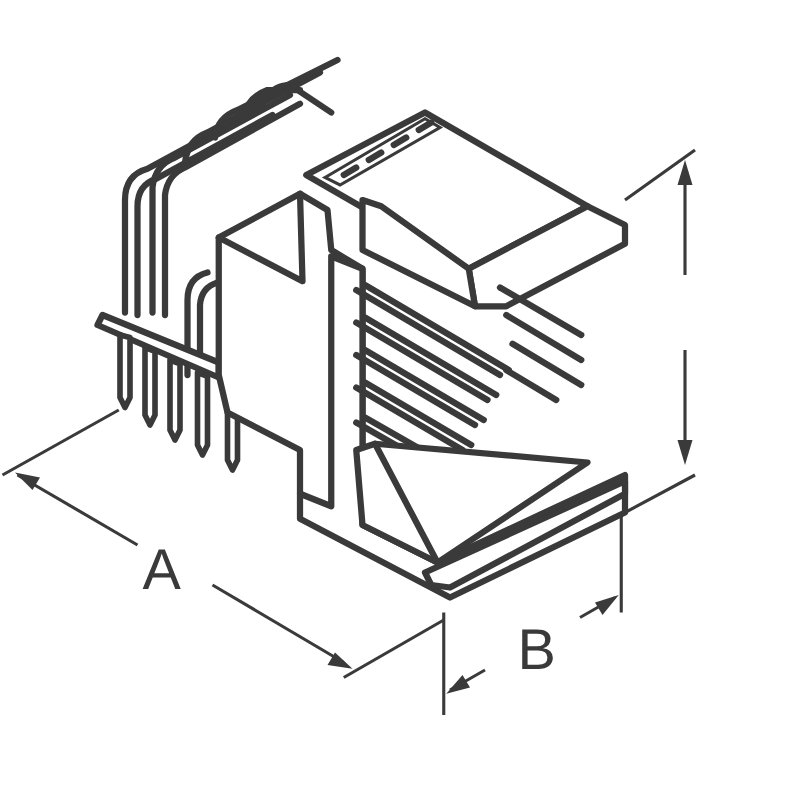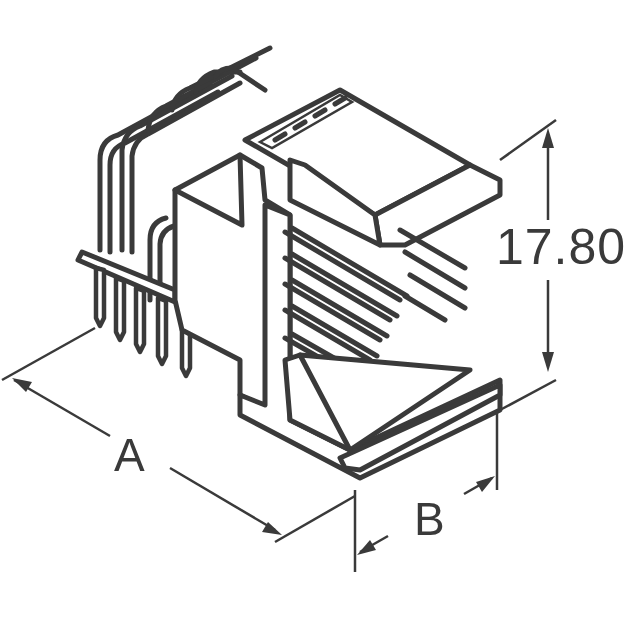--- a/index.html
+++ b/index.html
@@ -101,16 +101,15 @@
   <g>
     <line class="dim" x1="355" y1="490" x2="355" y2="572"></line>
     <line class="dim" x1="497" y1="410" x2="497" y2="490"></line>
     <line class="dim" x1="360" y1="552" x2="388" y2="536"></line>
     <line class="dim" x1="464" y1="494" x2="492" y2="478"></line>
     <polygon class="arrow" points="357,555 370,540 376,550"></polygon>
     <polygon class="arrow" points="495,476 482,492 476,482"></polygon>
   </g>
 </svg>
 
-<div class="label" id="dim-height">17.80</div>
 <div class="label" id="dim-a">A</div>
 <div class="label" id="dim-b">B</div>
 </div>
 
 </body></html>

